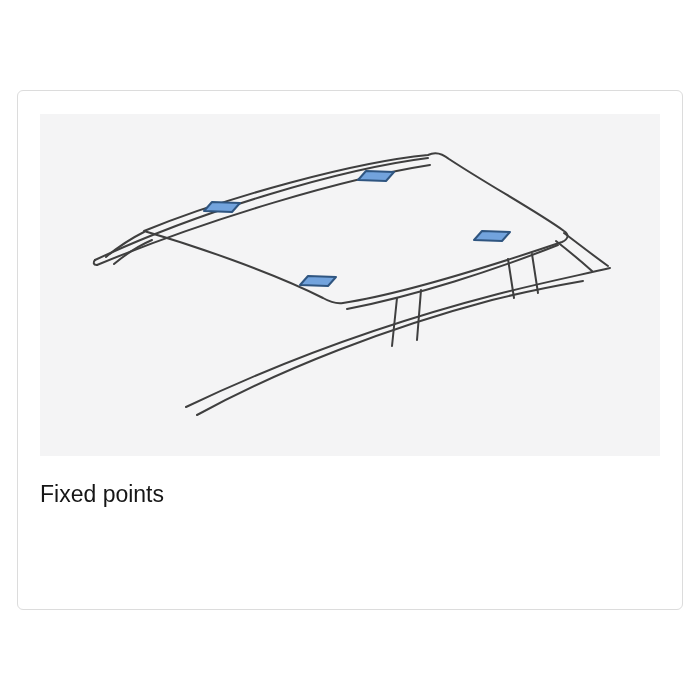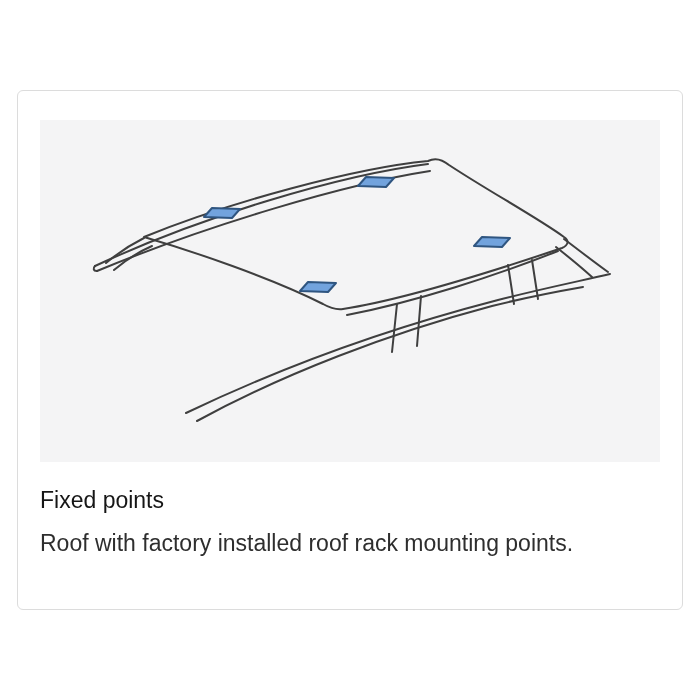--- a/index.html
+++ b/index.html
@@ -20,21 +20,21 @@
     position:relative;
     overflow:hidden;
   }
   .card{
     position:absolute;
     left:17px; top:90px;
     width:666px; height:520px;
     background:#ffffff;
     border:1px solid var(--card-border);
     border-radius:6px;
-    padding:29px 22px;
+    padding:23px 22px;
   }
   .image-area{
     width:620px; height:342px;
     background:var(--image-bg);
     overflow:hidden;
   }
   .image-area svg{display:block;width:100%;height:100%;}
   .card-title{
     margin-top:24px;
     font-size:23px;
@@ -85,15 +85,14 @@
       <g fill="var(--mount-fill)" stroke="var(--mount-stroke)" stroke-width="2" stroke-linejoin="round">
         <polygon points="164,97 172,88 200,89 192,98"></polygon>
         <polygon points="318,66 326,57 354,58 346,67"></polygon>
         <polygon points="434,126 442,117 470,118 462,127"></polygon>
         <polygon points="260,171 268,162 296,163 288,172"></polygon>
       </g>
     </svg>
   </div>
 
   <div class="card-title">Fixed points</div>
-  <div class="card-desc">Roof with factory installed roof rack mounting points.</div>
 
 </div>
 
 </body></html>

